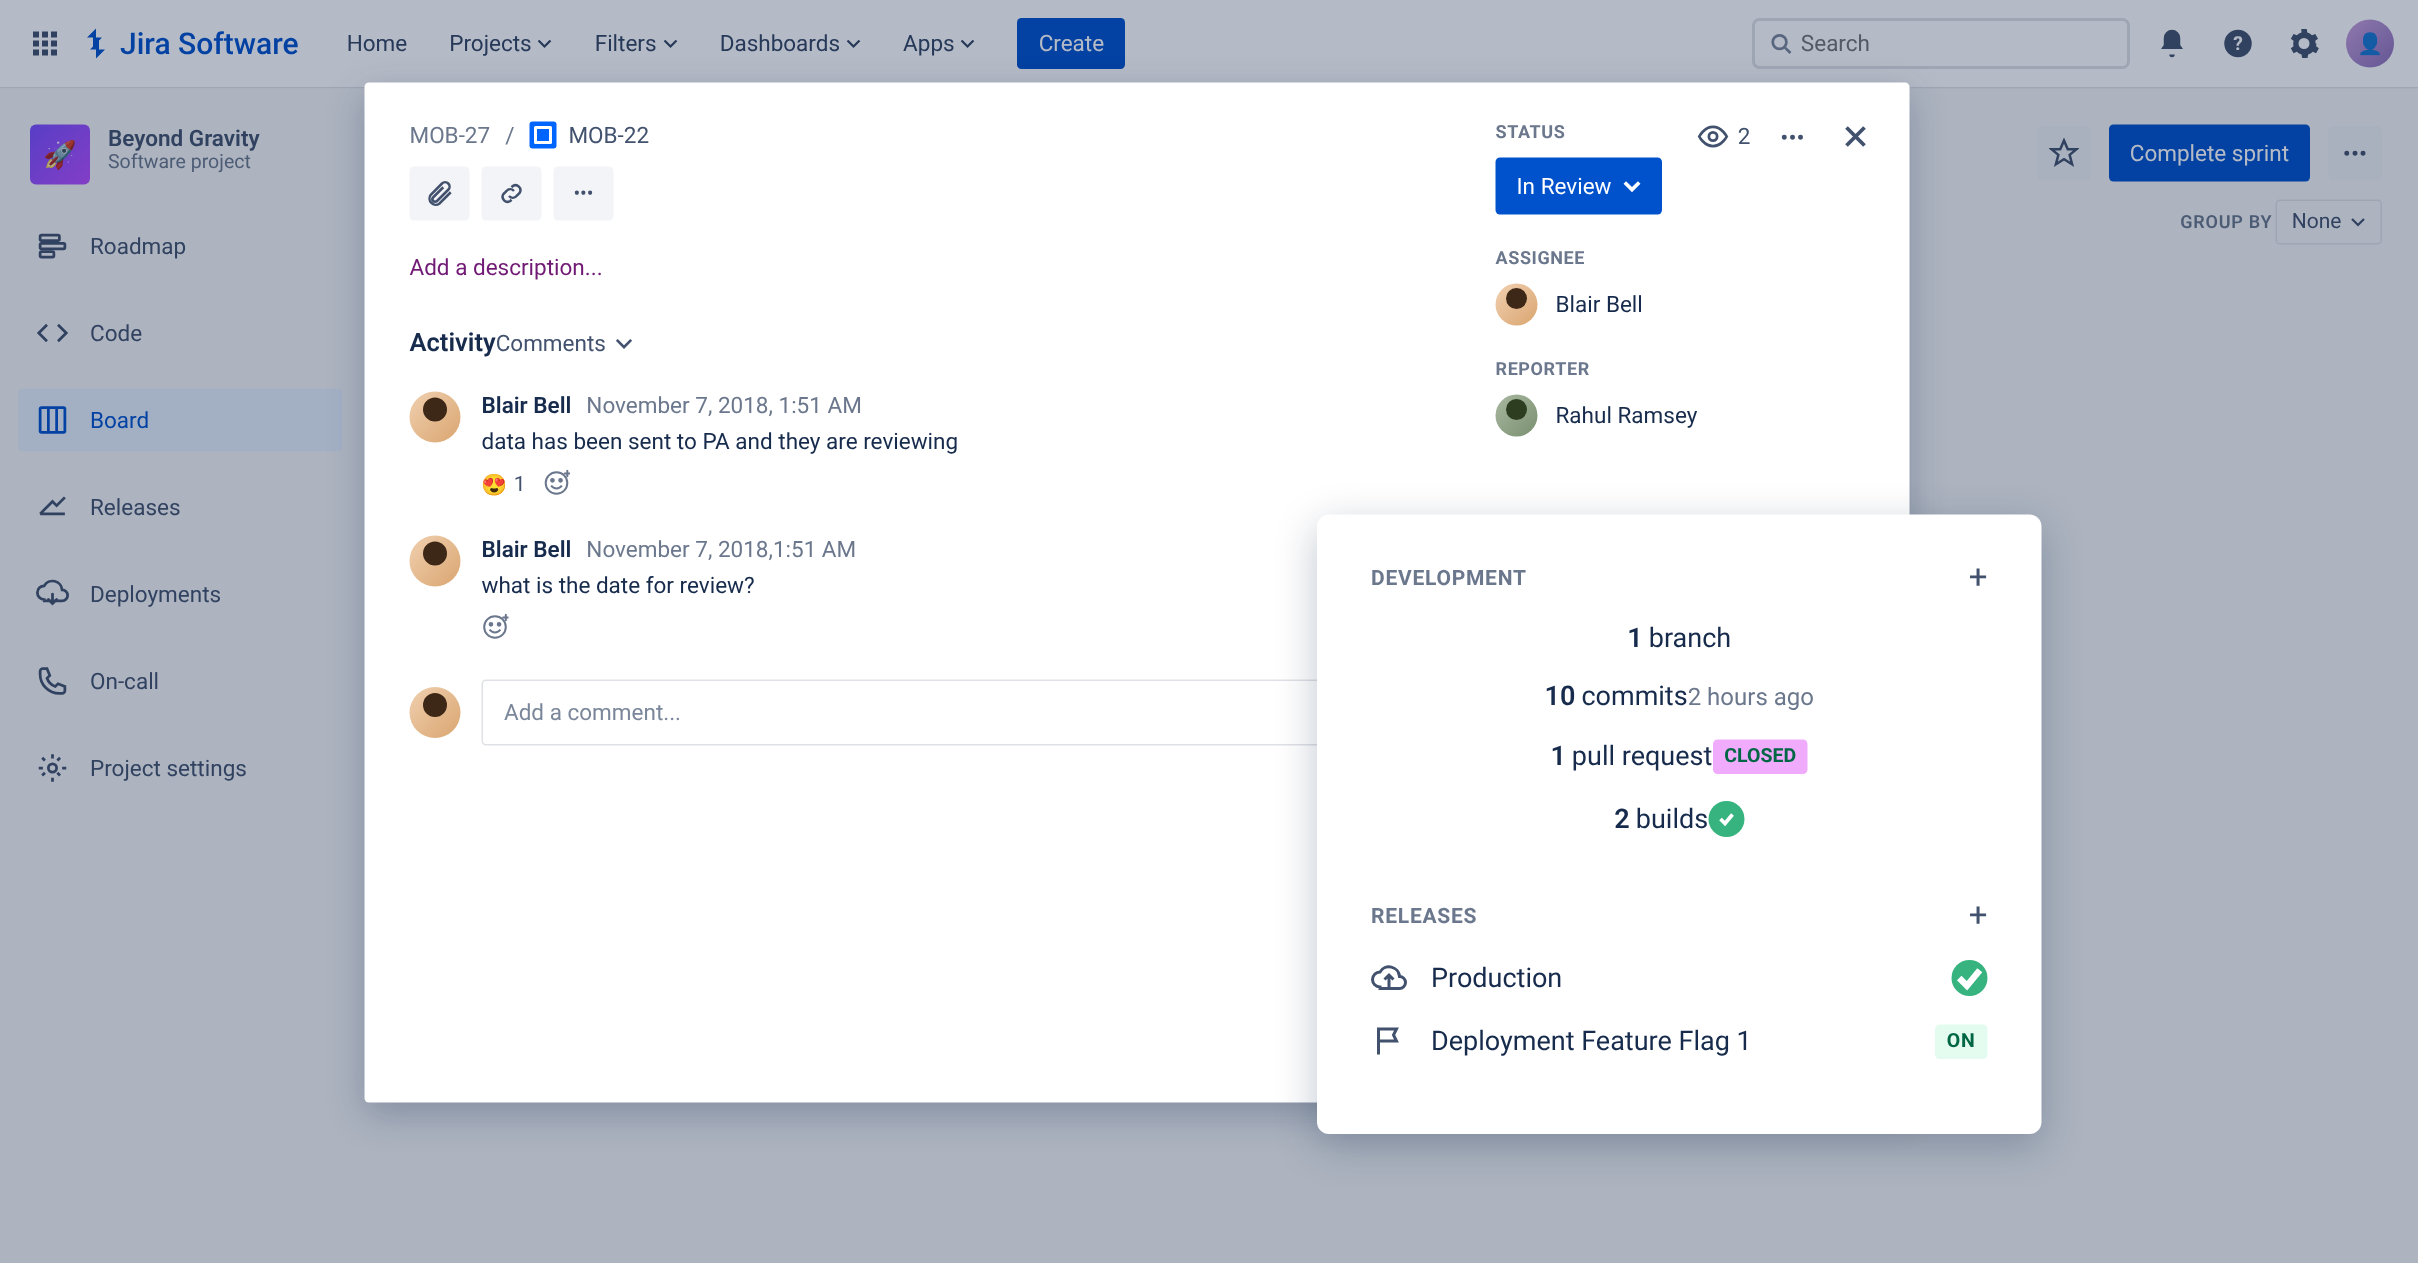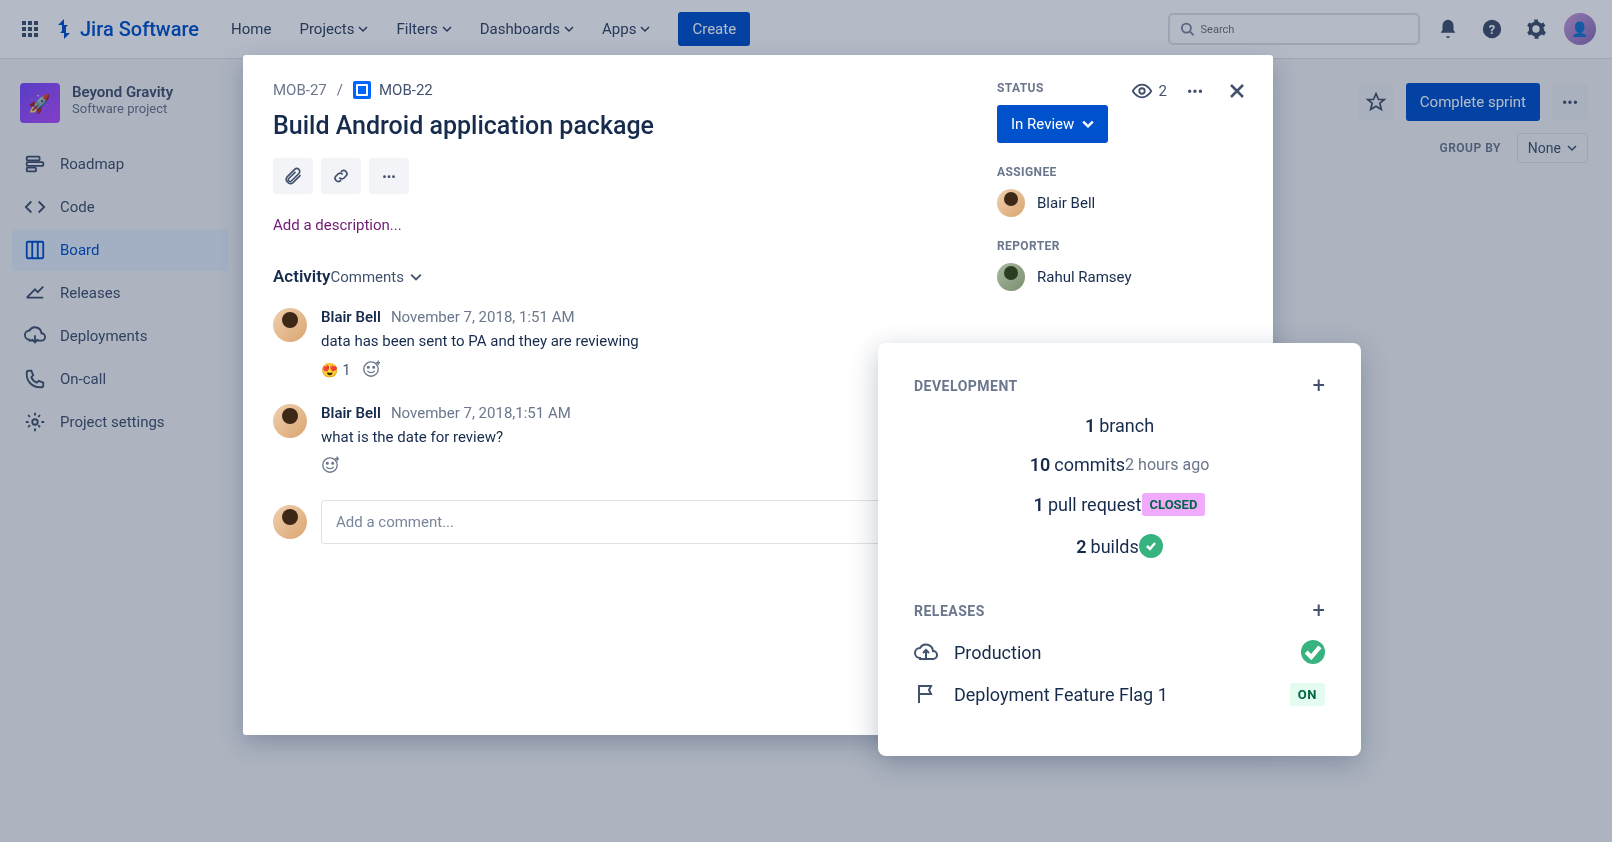--- a/index.html
+++ b/index.html
@@ -8,38 +8,38 @@
 .apps-icon{display:grid;grid-template-columns:repeat(3,4px);grid-template-rows:repeat(3,4px);gap:2px;padding:6px;cursor:pointer}
 .apps-icon span{background:#42526e;width:4px;height:4px}
 .logo{display:flex;align-items:center;gap:4px;color:#0052cc;font-size:20px;font-weight:500;margin-right:12px}
 .logo svg{width:24px;height:24px}
 .nav-items{display:flex;gap:4px}
 .nav-item{padding:8px 12px;color:#344563;font-size:15px;cursor:pointer;display:flex;align-items:center;gap:4px;border-radius:3px}
 .chevron-down{width:10px;height:10px}
 .create-btn{background:#0052cc;color:#fff;padding:8px 14px;border:none;border-radius:3px;font-size:15px;cursor:pointer;margin-left:8px}
 .nav-right{margin-left:auto;display:flex;align-items:center;gap:12px}
 .search-box{display:flex;align-items:center;background:#fff;border:2px solid #dfe1e6;border-radius:5px;padding:6px 10px;width:252px;color:#7a869a}
-.search-box input{border:none;outline:none;font-size:11px;width:100%;margin-left:6px;background:transparent}
+.search-box input{border:none;outline:none;font-size:15px;width:100%;margin-left:6px;background:transparent}
 .icon-btn{width:32px;height:32px;display:flex;align-items:center;justify-content:center;cursor:pointer;color:#42526e}
 .avatar{width:32px;height:32px;border-radius:50%;background:linear-gradient(135deg,#c9a0dc,#8b6fb8);display:flex;align-items:center;justify-content:center;font-size:14px;color:#fff}
 .layout{display:flex;height:calc(842px - 59px)}
 .sidebar{width:240px;background:#f4f5f7;padding:20px 12px}
 .project-header{display:flex;gap:12px;padding:4px 8px;margin-bottom:16px}
 .project-icon{width:40px;height:40px;border-radius:4px;background:linear-gradient(135deg,#7b4dff,#b84dff);display:flex;align-items:center;justify-content:center;font-size:18px}
 .project-meta .proj-name{font-weight:600;font-size:15px;color:#42526e}
 .project-meta .proj-type{font-size:13px;color:#6b778c}
-.side-items{display:flex;flex-direction:column;gap:1px}
+.side-items{display:flex;flex-direction:column;gap:16px}
 .side-item{display:flex;align-items:center;gap:14px;padding:10px 12px;border-radius:3px;color:#42526e;font-size:15px;cursor:pointer}
 .side-item.active{background:#e6effc;color:#0052cc}
 .side-item svg{width:22px;height:22px;flex-shrink:0}
 .main{flex:1;position:relative;padding:24px}
 .board-controls{position:absolute;right:24px;top:24px;display:flex;align-items:center;gap:12px}
 .star-btn,.more-board{width:36px;height:36px;display:flex;align-items:center;justify-content:center;border:1px solid transparent;border-radius:3px;cursor:pointer;color:#42526e;background:#f0f1f4}
 .complete-sprint{background:#0052cc;color:#fff;border:none;padding:10px 14px;border-radius:3px;font-size:15px;cursor:pointer}
-.group-by{position:absolute;right:24px;top:74px;display:flex;align-items:center;gap:16px;font-size:12px;color:#6b778c}
+.group-by{position:absolute;right:24px;top:74px;display:flex;align-items:center;gap:2px;font-size:12px;color:#6b778c}
 .group-by .gb-label{letter-spacing:.5px;font-weight:600}
 .group-select{border:1px solid #dfe1e6;background:#f4f5f7;padding:6px 10px;border-radius:3px;font-size:14px;color:#42526e;display:flex;align-items:center;gap:6px}
 .card-row{position:absolute;left:48px;bottom:12px;width:300px;background:#fff;border-radius:3px;box-shadow:0 1px 2px rgba(9,30,66,.25);padding:12px}
 .card-row .card-title{font-size:14px;color:#172b4d;margin-bottom:10px}
 .card-row .card-foot{display:flex;justify-content:space-between;align-items:center}
 .issue-key{display:flex;align-items:center;gap:6px;font-size:12px;color:#42526e;font-weight:600}
 .issue-type-bug{width:16px;height:16px;background:#de350b;border-radius:2px;display:flex;align-items:center;justify-content:center}
 .issue-type-bug::after{content:"";width:6px;height:6px;border-radius:50%;background:#fff}
 .small-avatar{width:24px;height:24px;border-radius:50%;background:linear-gradient(135deg,#6bc9d8,#3ba8c4)}
 .overlay{position:fixed;inset:0;background:rgba(9,30,66,.3);display:flex;justify-content:center;padding-top:55px}
@@ -280,21 +280,20 @@
 
     <div class="modal-main">
       <div class="breadcrumb">
         <span class="bc-item">MOB-27</span>
         <span class="bc-sep">/</span>
         <span class="bc-current">
             <span class="story-icon"></span>
             <span>MOB-22</span>
           </span>
       </div>
-      <h1 class="issue-title">Build Android application package</h1>
       <div class="action-row">
         <button class="action-btn">
             <svg width="20" height="20" viewBox="0 0 24 24" fill="none" stroke="currentColor" stroke-width="2">
               <path d="M21 11l-9 9a5 5 0 01-7-7l9-9a3.5 3.5 0 015 5l-9 9a2 2 0 01-3-3l8-8"></path>
             </svg>
           </button>
         <button class="action-btn">
             <svg width="20" height="20" viewBox="0 0 24 24" fill="none" stroke="currentColor" stroke-width="2">
               <path d="M10 14a4 4 0 005.5.5l3-3a4 4 0 00-5.5-5.5l-1 1M14 10a4 4 0 00-5.5-.5l-3 3a4 4 0 005.5 5.5l1-1"></path>
             </svg>

